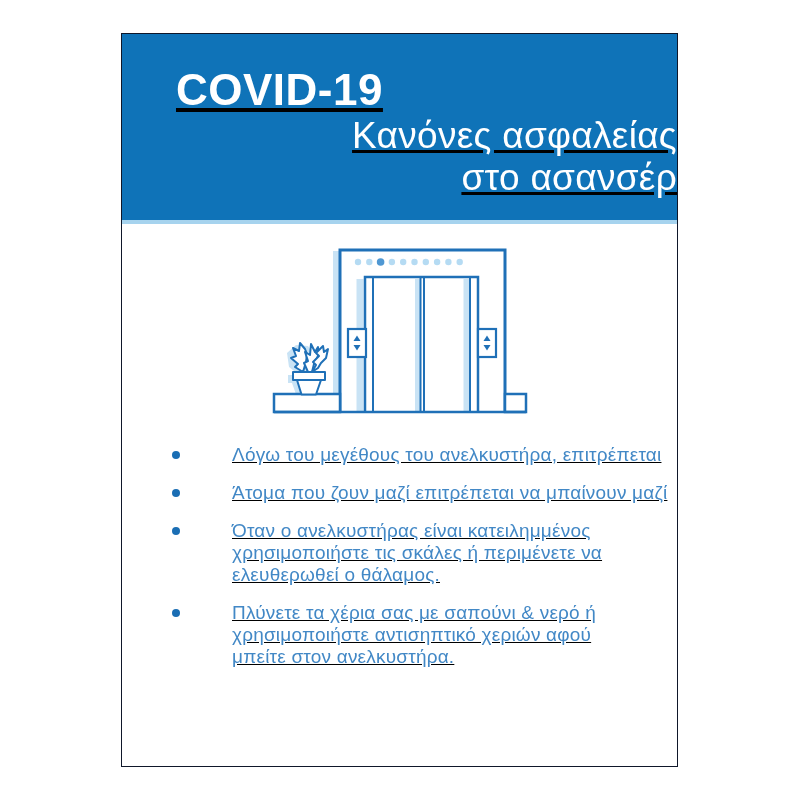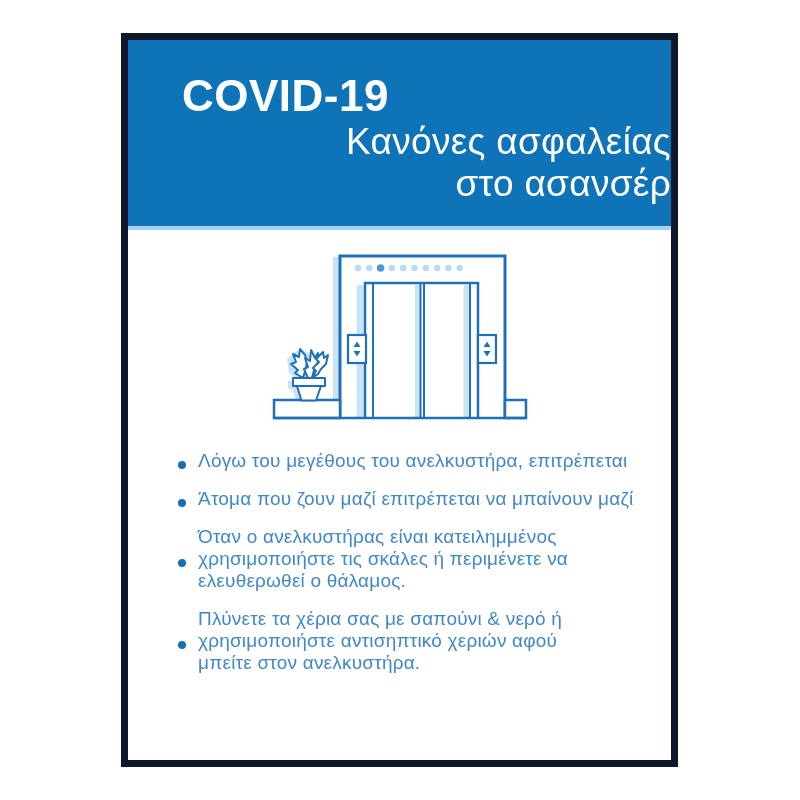--- a/index.html
+++ b/index.html
@@ -2,40 +2,40 @@
 <html><head>
 <meta charset="utf-8">
 <style>
   html,body{margin:0;padding:0;}
   body{
     width:800px;height:800px;background:#ffffff;overflow:hidden;
     font-family:"Liberation Sans", sans-serif;position:relative;
   }
   .card{
     position:absolute;left:121px;top:33px;width:557px;height:734px;
-    background:#ffffff;border:7px solid #0f172a;box-sizing:border-box;
+    background:#ffffff;border:1px solid #0f172a;box-sizing:border-box;text-decoration:underline;
   }
   .header{
     background:#0f73b8;height:186px;box-sizing:border-box;
     padding:34px 0 0 54px;color:#ffffff;
   }
   .title{
     font-size:44px;font-weight:bold;margin:0;line-height:1.0;letter-spacing:0.5px;
   }
   .subtitle{
     font-size:37px;font-weight:normal;line-height:42px;margin-top:3px;letter-spacing:0.3px;text-align:right;
   }
   .divider{height:4px;background:#a6d3ee;}
   .illustration{width:260px;height:172px;margin:20px auto 0;}
   .illustration svg{display:block;}
   .rules{
     list-style:none;margin:28px 0 0;padding:0 30px 0 50px;
   }
   .rule{
-    display:flex;align-items:center;margin-bottom:16px;
+    display:flex;align-items:flex-start;margin-bottom:16px;gap:40px;
   }
   .bullet-dot{
     flex:none;width:8px;height:8px;border-radius:50%;
     background:#1a6eb4;margin:7px 12px 0 0;
   }
   .rule-lines{color:#4288c6;font-size:19px;line-height:22px;letter-spacing:0.2px;}
   .rule-lines div{white-space:nowrap;}
 </style>
 </head>
 <body>

